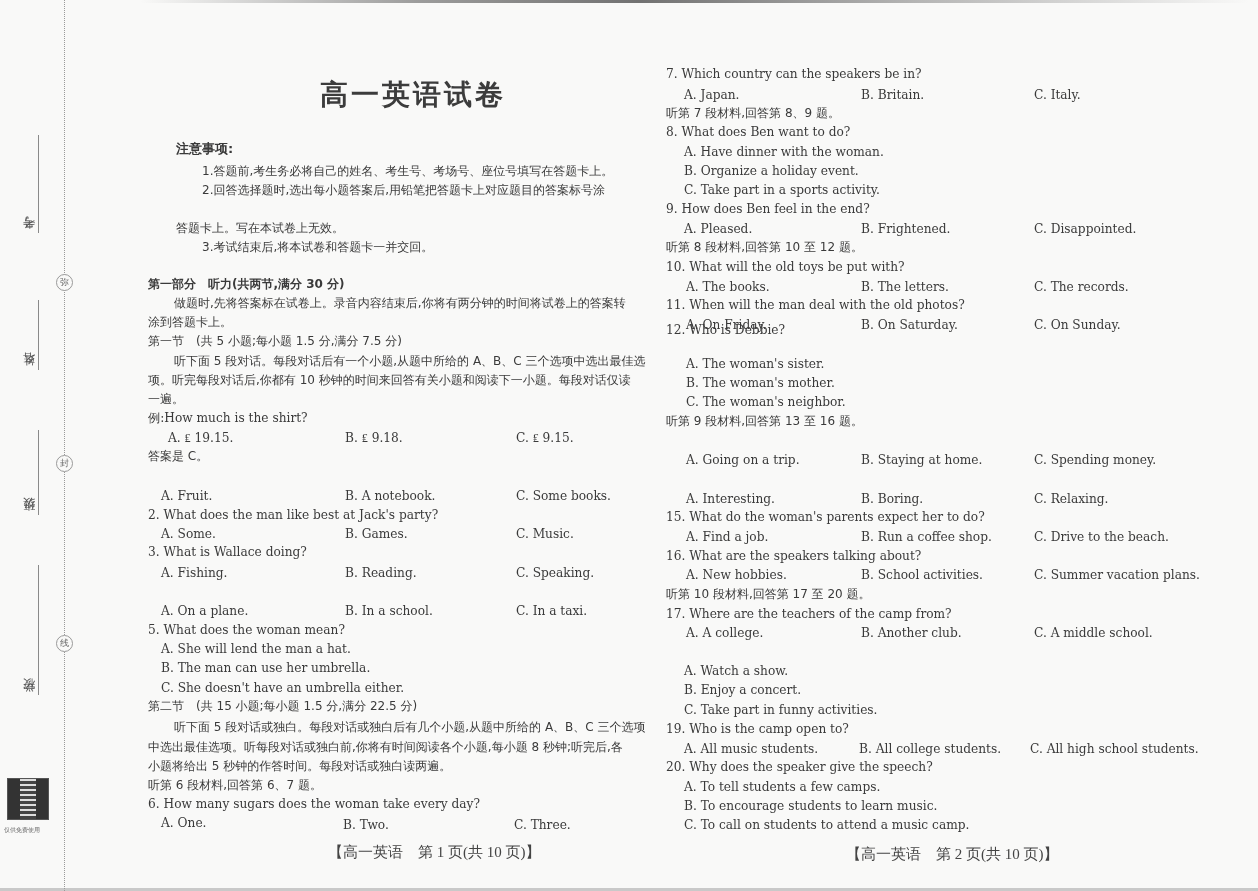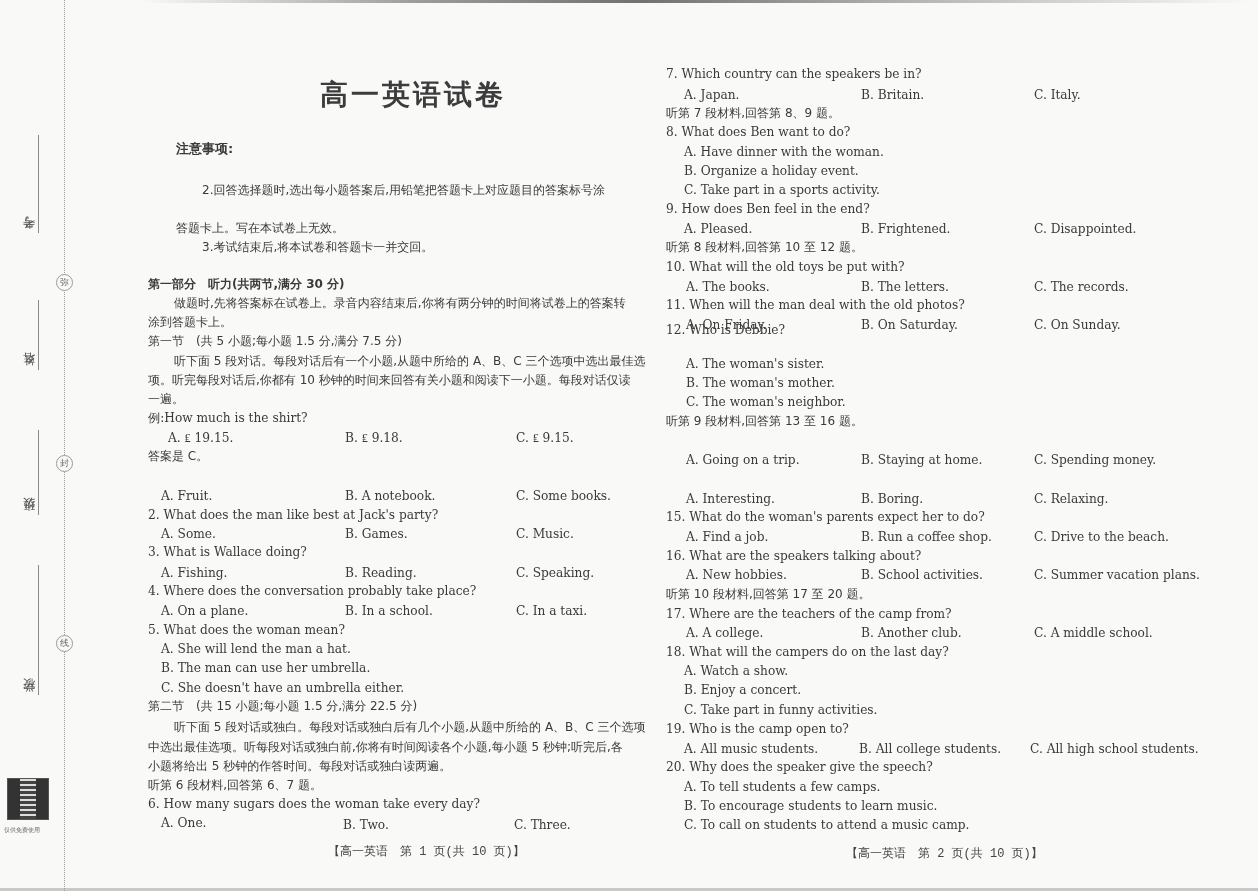--- a/index.html
+++ b/index.html
@@ -50,21 +50,21 @@
   .title {
     position: absolute; left: 0; width: 530px; top: 76px; text-align: center;
     font-family: "DejaVu Sans", sans-serif; font-weight: bold;
     font-size: 28px; letter-spacing: 3px; color: #3c3c3c;
   }
   .ln { position: absolute; font-size: 12.2px; line-height: 19px; white-space: nowrap; }
   .cn { font-family: "DejaVu Sans", sans-serif; font-size: 12px; }
   .bold { font-weight: bold; }
   .opt { position: absolute; font-size: 12.2px; white-space: nowrap; }
   .footer {
-    position: absolute; font-family: Liberation Mono, monospace; font-size: 12px; color: #444;
+    position: absolute; font-family: Liberation Serif, serif; font-size: 15px; color: #444;
     white-space: nowrap;
   }
 </style>
 </head>
 <body>
 
 <div class="topshade"></div>
 <div class="bottomshade"></div>
 
 <div class="binding">
@@ -90,20 +90,21 @@
     <div class="lbl" style="top:133px">学校</div>
   </div>
   <div class="qr"></div>
   <div class="qr-cap">仅供免费使用</div>
 </div>
 
 <div class="page left">
   <div class="title">高一英语试卷</div>
 
   <div class="ln cn bold" style="left:28px; top:139px; font-size:13px">注意事项:</div>
+  <div class="ln cn" style="left:54px; top:162px">1.答题前,考生务必将自己的姓名、考生号、考场号、座位号填写在答题卡上。</div>
   <div class="ln cn" style="left:54px; top:181px">2.回答选择题时,选出每小题答案后,用铅笔把答题卡上对应题目的答案标号涂</div>
   <div class="ln cn" style="left:28px; top:219px">答题卡上。写在本试卷上无效。</div>
   <div class="ln cn" style="left:54px; top:238px">3.考试结束后,将本试卷和答题卡一并交回。</div>
 
   <div class="ln cn bold" style="left:0; top:275px">第一部分　听力(共两节,满分 30 分)</div>
   <div class="ln cn" style="left:26px; top:294px">做题时,先将答案标在试卷上。录音内容结束后,你将有两分钟的时间将试卷上的答案转</div>
   <div class="ln cn" style="left:0; top:313px">涂到答题卡上。</div>
   <div class="ln cn" style="left:0; top:332px">第一节　(共 5 小题;每小题 1.5 分,满分 7.5 分)</div>
   <div class="ln cn" style="left:26px; top:352px">听下面 5 段对话。每段对话后有一个小题,从题中所给的 A、B、C 三个选项中选出最佳选</div>
   <div class="ln cn" style="left:0; top:371px">项。听完每段对话后,你都有 10 秒钟的时间来回答有关小题和阅读下一小题。每段对话仅读</div>
@@ -122,33 +123,32 @@
   <div class="ln" style="left:0; top:506px">2. What does the man like best at Jack's party?</div>
   <div class="opt" style="left:13px; top:527px">A. Some.</div>
   <div class="opt" style="left:197px; top:527px">B. Games.</div>
   <div class="opt" style="left:368px; top:527px">C. Music.</div>
 
   <div class="ln" style="left:0; top:543px">3. What is Wallace doing?</div>
   <div class="opt" style="left:13px; top:566px">A. Fishing.</div>
   <div class="opt" style="left:197px; top:566px">B. Reading.</div>
   <div class="opt" style="left:368px; top:566px">C. Speaking.</div>
 
-  <div class="ln" style="left:0; top:582px">4. Where does the conversation probably take place?</div>
   <div class="opt" style="left:13px; top:604px">A. On a plane.</div>
   <div class="opt" style="left:197px; top:604px">B. In a school.</div>
   <div class="opt" style="left:368px; top:604px">C. In a taxi.</div>
 
   <div class="ln" style="left:0; top:621px">5. What does the woman mean?</div>
   <div class="opt" style="left:13px; top:642px">A. She will lend the man a hat.</div>
   <div class="opt" style="left:13px; top:661px">B. The man can use her umbrella.</div>
   <div class="opt" style="left:13px; top:681px">C. She doesn't have an umbrella either.</div>
 
   <div class="ln cn" style="left:0; top:697px">第二节　(共 15 小题;每小题 1.5 分,满分 22.5 分)</div>
   <div class="ln cn" style="left:26px; top:718px">听下面 5 段对话或独白。每段对话或独白后有几个小题,从题中所给的 A、B、C 三个选项</div>
-  <div class="ln cn" style="left:0; top:738px">中选出最佳选项。听每段对话或独白前,你将有时间阅读各个小题,每小题 5 秒钟;听完后,各</div>
+  <div class="ln cn" style="left:0; top:738px">中选出最佳选项。听每段对话或独白前,你将有时间阅读各个小题,每小题 8 秒钟;听完后,各</div>
   <div class="ln cn" style="left:0; top:757px">小题将给出 5 秒钟的作答时间。每段对话或独白读两遍。</div>
   <div class="ln cn" style="left:0; top:776px">听第 6 段材料,回答第 6、7 题。</div>
 
   <div class="ln" style="left:0; top:795px">6. How many sugars does the woman take every day?</div>
   <div class="opt" style="left:13px; top:816px">A. One.</div>
   <div class="opt" style="left:195px; top:818px">B. Two.</div>
   <div class="opt" style="left:366px; top:818px">C. Three.</div>
 
   <div class="footer" style="left:180px; top:843px">【高一英语　第 1 页(共 10 页)】</div>
 </div>
@@ -204,21 +204,20 @@
   <div class="opt" style="left:20px; top:568px">A. New hobbies.</div>
   <div class="opt" style="left:195px; top:568px">B. School activities.</div>
   <div class="opt" style="left:368px; top:568px">C. Summer vacation plans.</div>
   <div class="ln cn" style="left:0; top:585px">听第 10 段材料,回答第 17 至 20 题。</div>
 
   <div class="ln" style="left:0; top:605px">17. Where are the teachers of the camp from?</div>
   <div class="opt" style="left:20px; top:626px">A. A college.</div>
   <div class="opt" style="left:195px; top:626px">B. Another club.</div>
   <div class="opt" style="left:368px; top:626px">C. A middle school.</div>
 
-  <div class="ln" style="left:0; top:643px">18. What will the campers do on the last day?</div>
   <div class="opt" style="left:18px; top:664px">A. Watch a show.</div>
   <div class="opt" style="left:18px; top:683px">B. Enjoy a concert.</div>
   <div class="opt" style="left:18px; top:703px">C. Take part in funny activities.</div>
 
   <div class="ln" style="left:0; top:720px">19. Who is the camp open to?</div>
   <div class="opt" style="left:18px; top:742px">A. All music students.</div>
   <div class="opt" style="left:193px; top:742px">B. All college students.</div>
   <div class="opt" style="left:364px; top:742px">C. All high school students.</div>
 
   <div class="ln" style="left:0; top:758px">20. Why does the speaker give the speech?</div>

